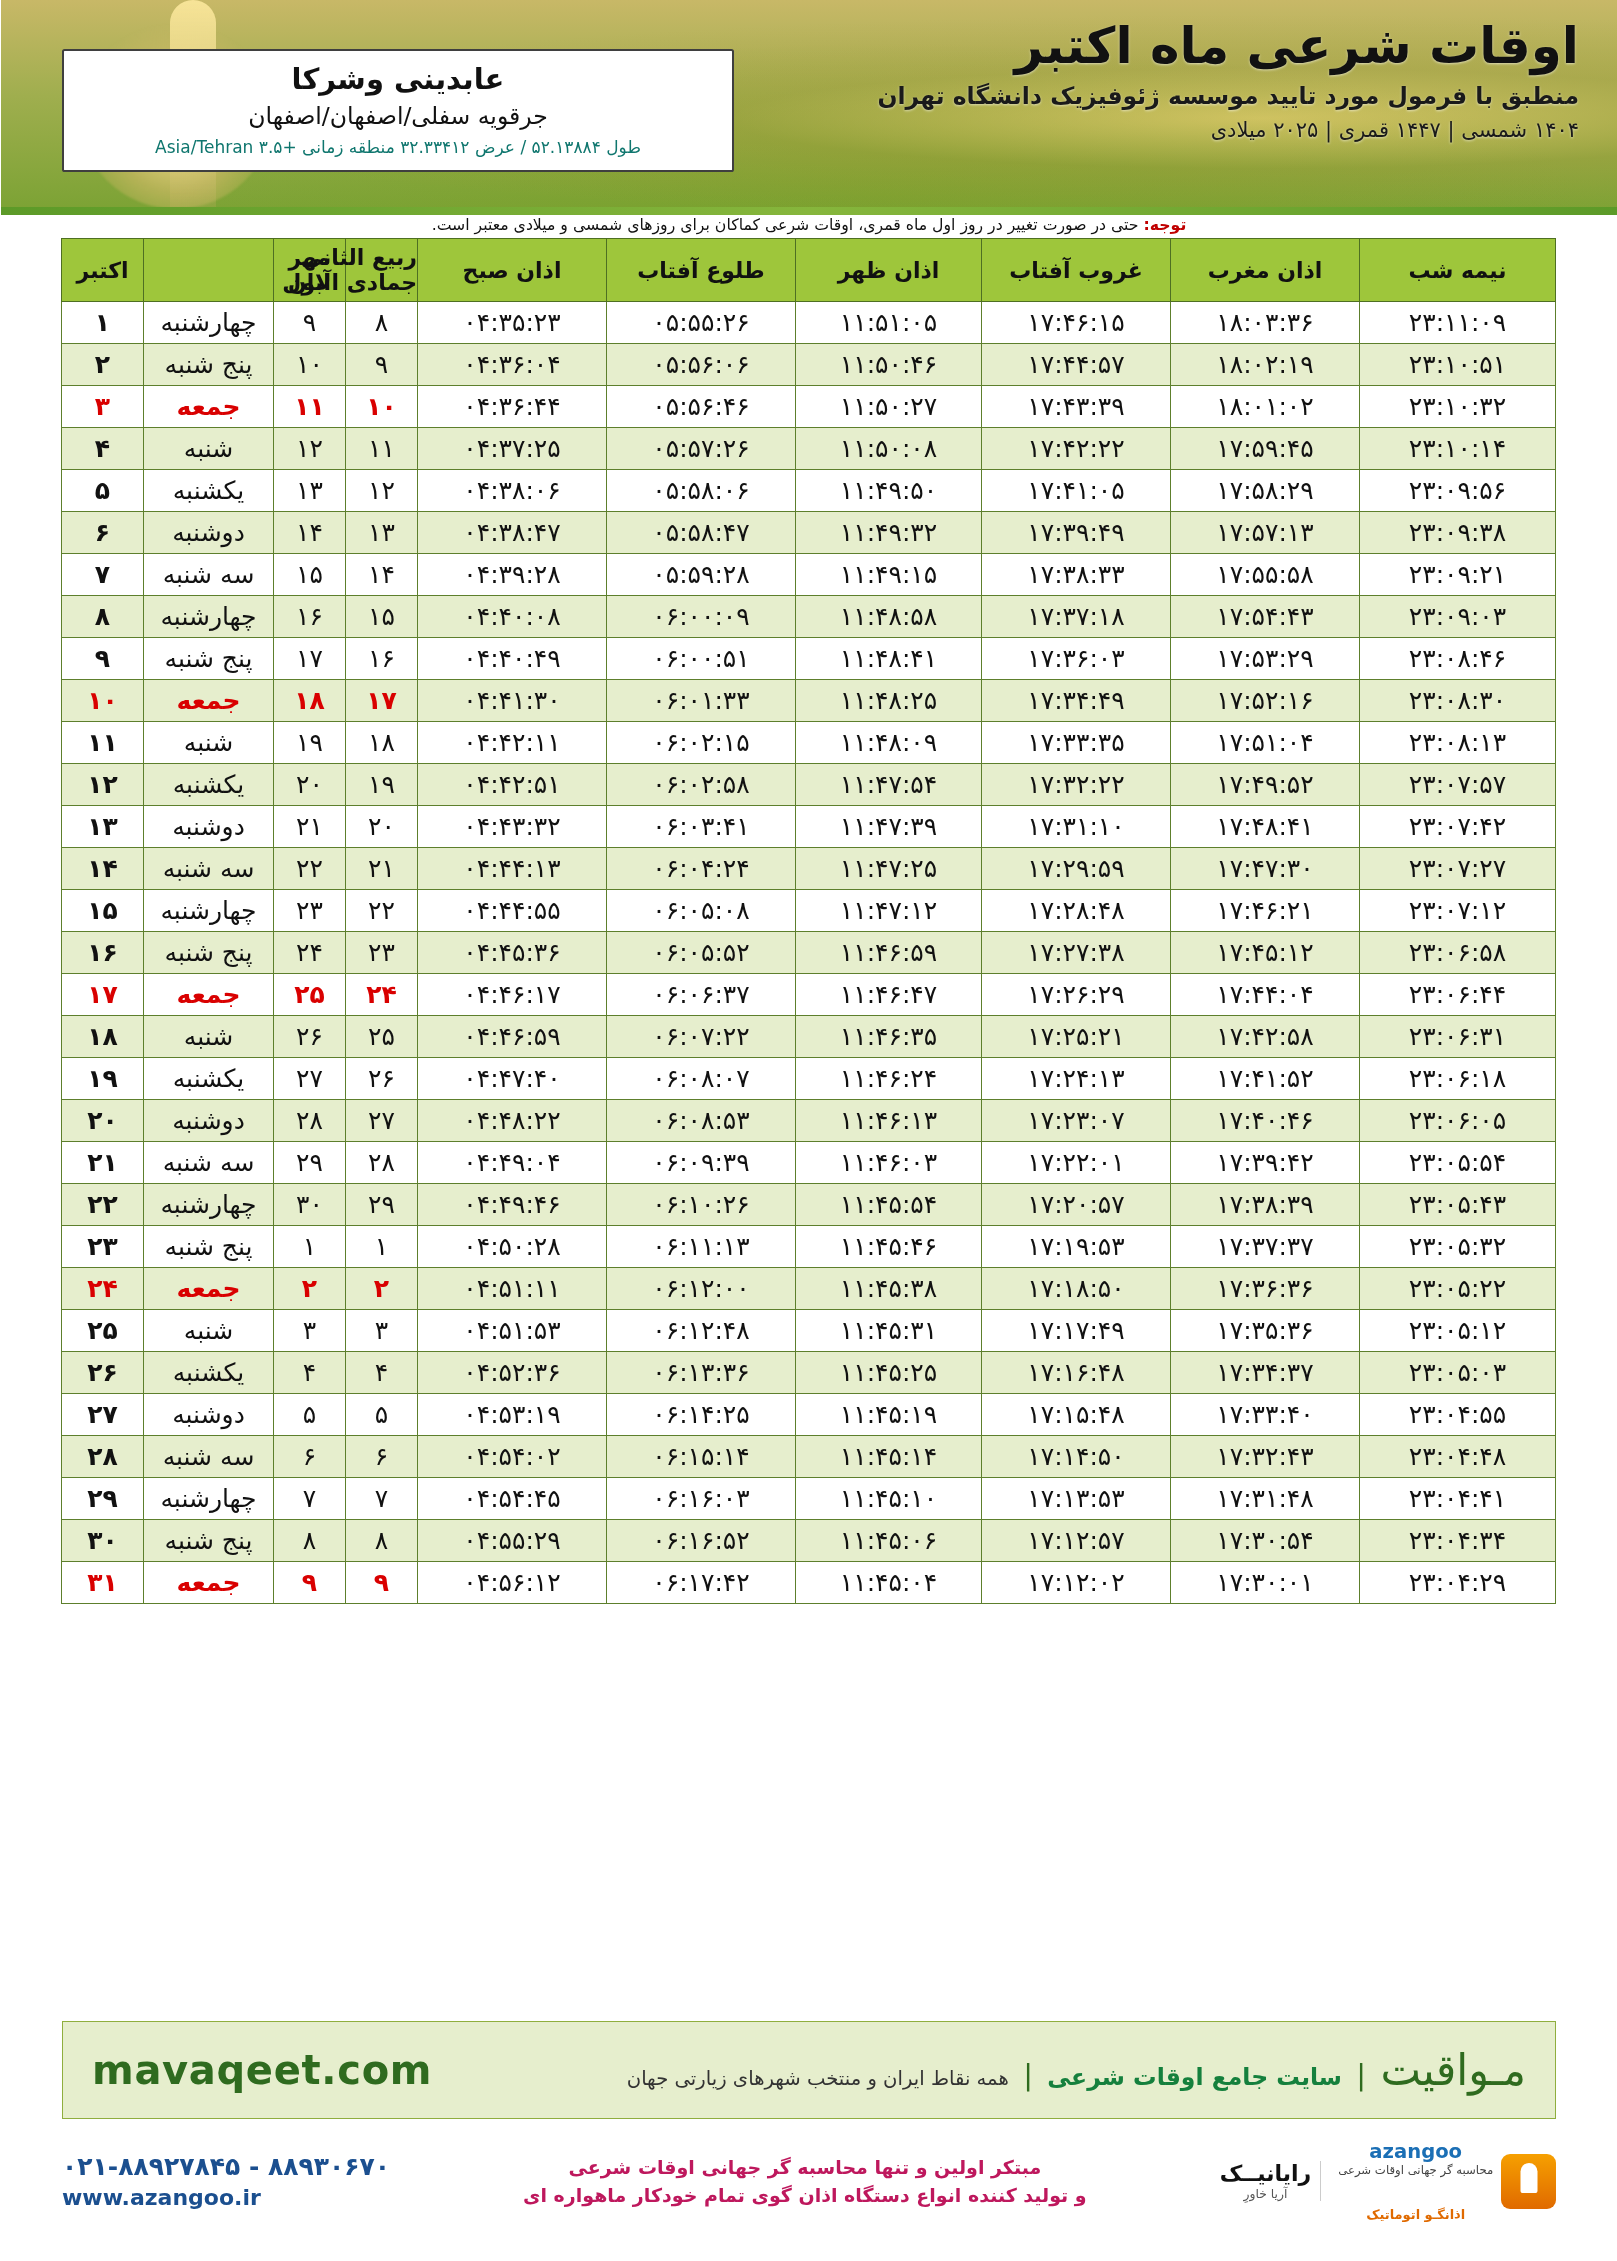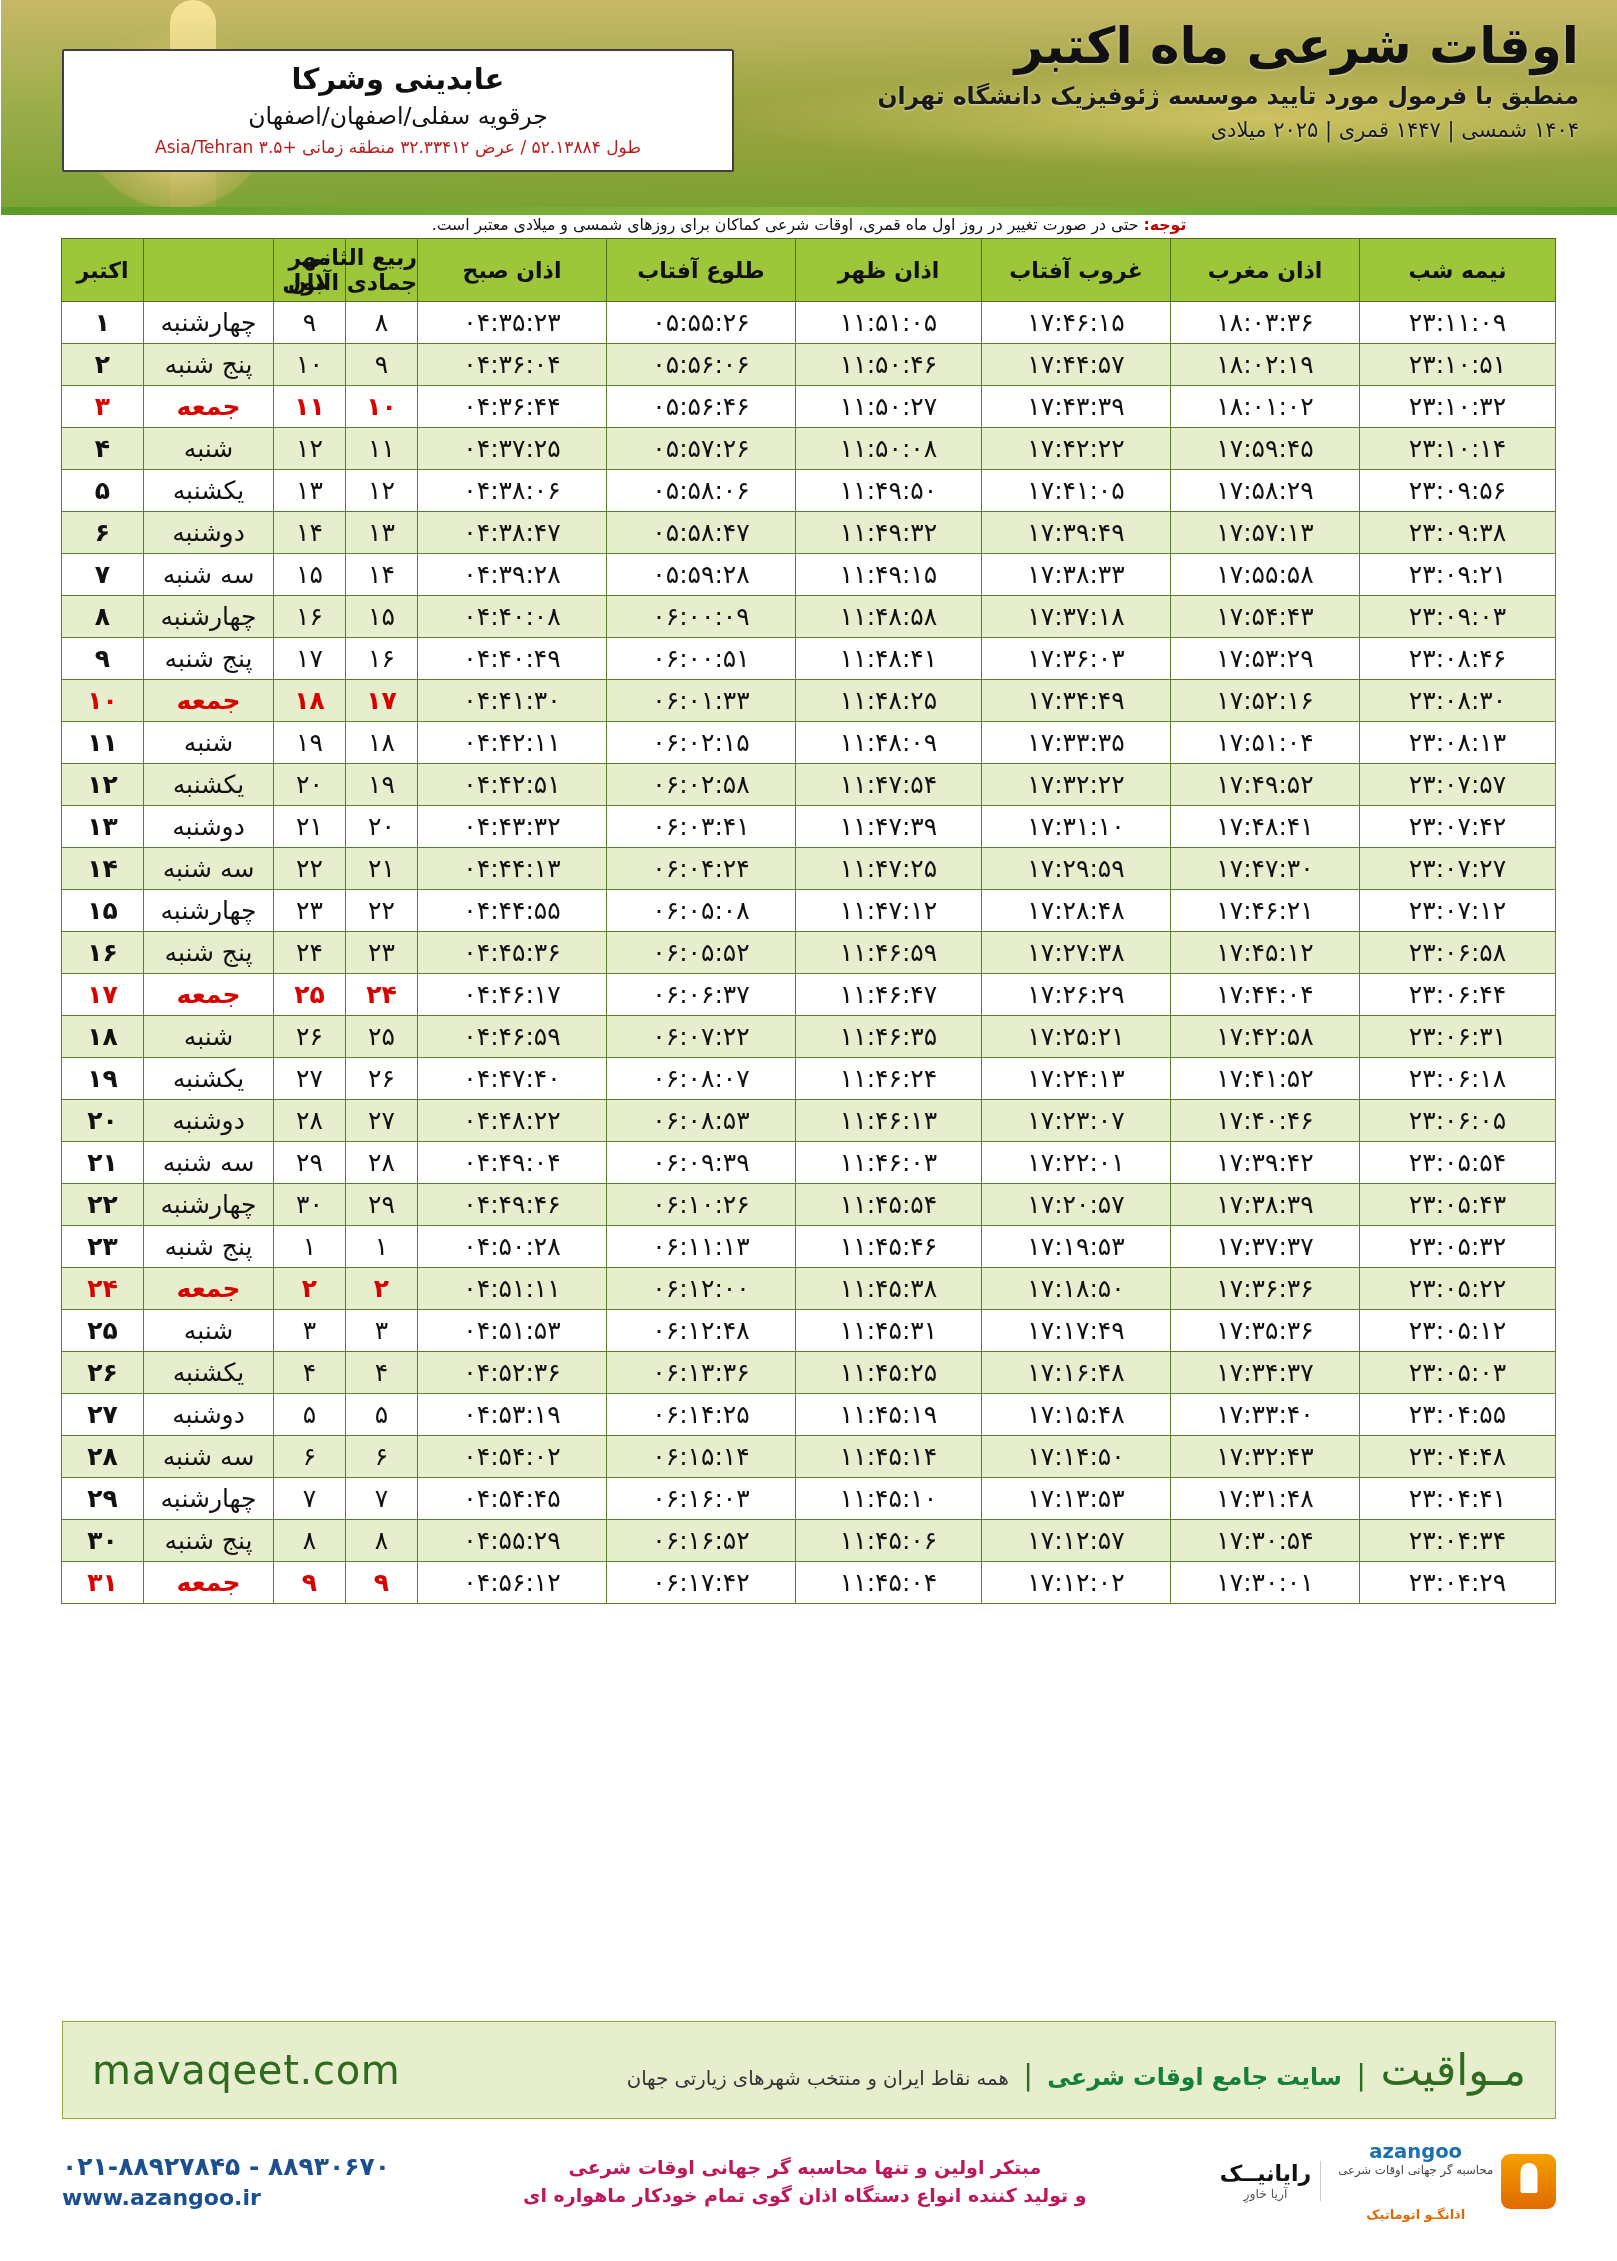--- a/index.html
+++ b/index.html
@@ -105,21 +105,21 @@
     color: #111;
     line-height: 1.25;
   }
   .loc-sub {
     font-size: 23.5px;
     color: #111;
     margin-top: 3.9px;
   }
   .loc-coords {
     font-size: 17px;
-    color: #b91c1c;
+    color: #0f766e;
     margin-top: 7.8px;
     direction: rtl;
   }
 
   
   .note-line {
     position: absolute;
     left: 0; right: 0;
     top: 210px;
     padding: 5.2px 78px 0 78px;
@@ -212,21 +212,21 @@
   }
   .brand-tag {
     font-size: 23.5px;
     font-weight: bold;
     color: #15803d;
   }
   .brand-sep { color: #2f6b1f; font-size: 29px; }
   .brand-desc { font-size: 19.6px; color: #333; }
   .brand-site {
     font-size: 40px;
-    font-weight: normal;
+    font-weight: bold;
     color: #2f6b1f;
     letter-spacing: 0.7px;
     direction: ltr;
   }
 
   .footer-bottom {
     position: absolute;
     left: 62px;
     right: 62px;
     top: 2132px;

